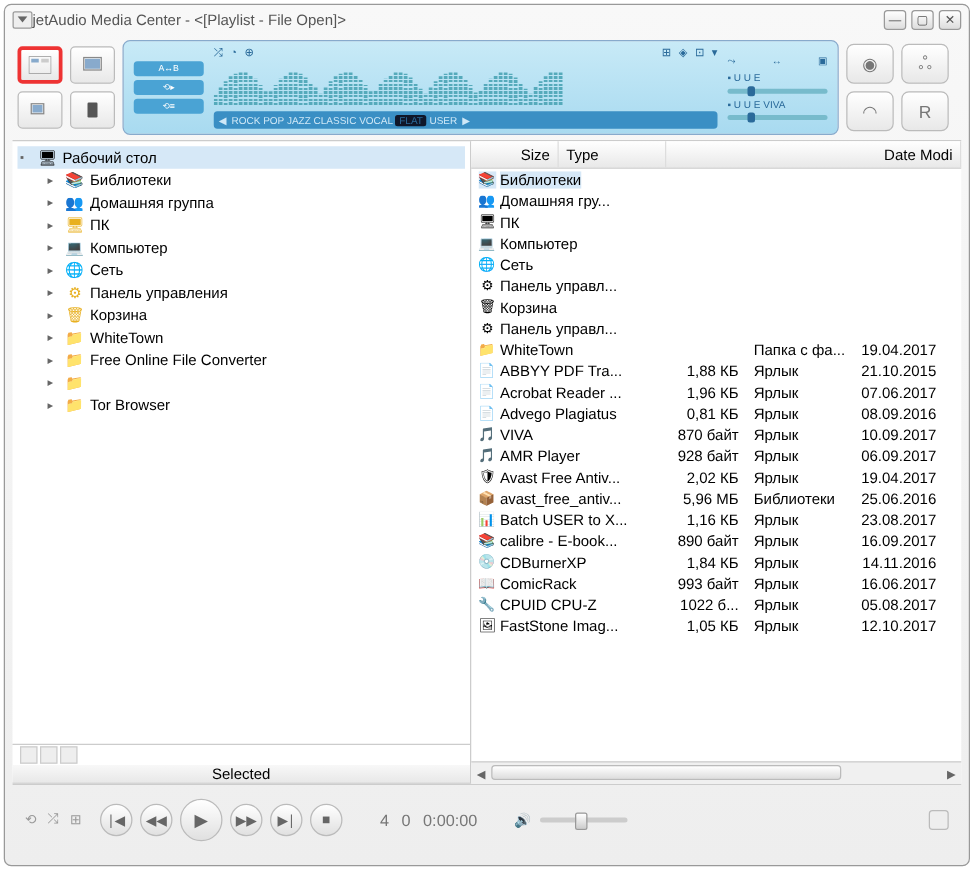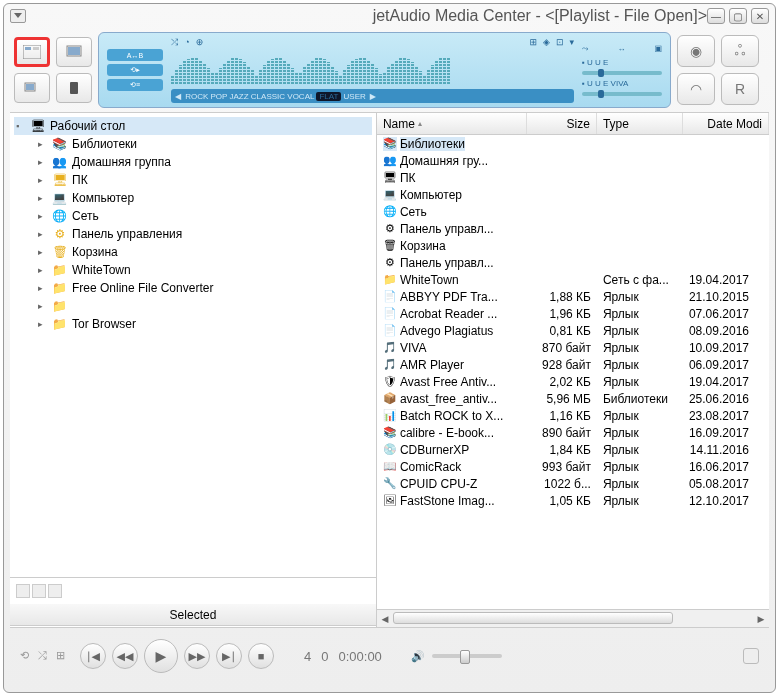--- a/index.html
+++ b/index.html
@@ -1,21 +1,21 @@
 <!DOCTYPE html>
 <html><head>
 <meta charset="utf-8">
 <style>
 * { box-sizing: border-box; margin: 0; padding: 0; }
 body { font-family: Tahoma, Arial, sans-serif; font-size: 11px; background: #fff; width: 779px; height: 696px; overflow: hidden; }
 .window { width: 773px; height: 690px; margin: 3px; border: 1px solid #999; border-radius: 6px; background: linear-gradient(#f8f8f8, #eee); position: relative; }
 .titlebar { height: 24px; display: flex; align-items: center; padding: 0 6px; }
 .titlebar-menu { width: 16px; height: 14px; border: 1px solid #999; background: #eee; border-radius: 2px; display: flex; align-items: center; justify-content: center; cursor: pointer; }
 .titlebar-menu svg { width: 8px; height: 6px; }
-.titlebar-title { flex: 1; text-align: right; color: #555; font-size: 16px; }
+.titlebar-title { flex: 1; text-align: left; color: #555; font-size: 12px; }
 .winbtns { display: flex; gap: 4px; }
 .winbtn { width: 18px; height: 16px; border: 1px solid #999; background: linear-gradient(#fff,#ddd); border-radius: 3px; display: flex; align-items: center; justify-content: center; cursor: pointer; font-size: 10px; color: #555; }
 .toolbar { height: 84px; padding: 6px 10px; display: flex; gap: 6px; align-items: center; }
 .toolbtn-col { display: flex; flex-direction: column; gap: 6px; }
 .toolbtn { width: 36px; height: 30px; border: 1px solid #bbb; border-radius: 4px; background: linear-gradient(#fff,#e8e8e8); display: flex; align-items: center; justify-content: center; cursor: pointer; }
 .toolbtn.highlight { border: 3px solid #e33; }
 .display { flex: 1; height: 76px; background: linear-gradient(#c8eaf7,#a8daf0); border: 1px solid #8ac; border-radius: 6px; padding: 4px 8px; display: flex; }
 .disp-left { width: 56px; display: flex; flex-direction: column; gap: 3px; justify-content: center; }
 .disp-chip { height: 12px; background: #4aa3d4; border-radius: 3px; font-size: 7px; color: #fff; display: flex; align-items: center; justify-content: center; }
 .disp-mid { flex: 1; padding: 0 8px; display: flex; flex-direction: column; justify-content: space-between; }
@@ -35,21 +35,21 @@
 .leftpane { width: 368px; border-right: 1px solid #ccc; display: flex; flex-direction: column; }
 .pane-header { height: 22px; background: linear-gradient(#f8f8f8,#e8e8e8); border-bottom: 1px solid #ccc; display: flex; align-items: center; justify-content: center; font-size: 12px; color: #333; position: relative; }
 .pane-header .sort { position: absolute; right: 6px; font-size: 8px; color: #888; }
 .tree { flex: 1; overflow: auto; padding: 4px; font-size: 12px; }
 .tree-item { display: flex; align-items: center; height: 18px; gap: 4px; cursor: pointer; padding-left: 2px; }
 .tree-item .toggle { width: 10px; font-size: 9px; color: #666; }
 .tree-item .ticon { width: 16px; height: 16px; display: flex; align-items: center; justify-content: center; font-size: 12px; }
 .tree-children { padding-left: 22px; }
 .tree-item.sel { background: #d6e8f7; }
 .folder-icon { color: #e8b020; }
-.selected-pane { height: 50px; border-top: 1px solid #ccc; display: flex; flex-direction: column; }
+.selected-pane { height: 32px; border-top: 1px solid #ccc; display: flex; flex-direction: column; }
 .selected-header { height: 22px; background: linear-gradient(#f8f8f8,#e8e8e8); display: flex; align-items: center; justify-content: center; font-size: 12px; border-bottom: 1px solid #ccc; }
 .selected-toolbar { height: 26px; display: flex; align-items: center; gap: 4px; padding: 0 6px; }
 .sel-icons { display: flex; gap: 2px; }
 .sel-icon { width: 14px; height: 14px; border: 1px solid #ccc; background: #eee; }
 .rightpane { flex: 1; display: flex; flex-direction: column; }
 .list-header { height: 22px; display: flex; background: linear-gradient(#fff,#e8e8e8); border-bottom: 1px solid #ccc; font-size: 12px; }
 .list-header .col { border-right: 1px solid #ddd; padding: 3px 6px; display: flex; align-items: center; gap: 3px; }
 .col-name { width: 150px; }
 .col-size { width: 70px; justify-content: flex-end; }
 .col-type { width: 86px; text-align: right; }
@@ -328,24 +328,20 @@
           </div>
         </div>
         <div class="selected-header">
           <span>Selected</span>
         </div>
       </div>
     </div>
 
     <div class="rightpane">
       <div class="list-header">
-        <div class="col col-name">
-            <span>Name</span>
-            <span style="font-size:8px;color:#888">▴</span>
-          </div>
         <div class="col col-size">Size</div>
         <div class="col col-type">Type</div>
         <div class="col col-date">Date Modi</div>
       </div>
       <div class="list-body" id="file-list">
           <div class="list-row sel">
             <div class="c c-name">
               <span class="ficon">📚</span>
               <span>Библиотеки</span>
             </div>
@@ -415,21 +411,21 @@
             <div class="c c-size"></div>
             <div class="c c-type"></div>
             <div class="c c-date"></div>
           </div>
           <div class="list-row">
             <div class="c c-name">
               <span class="ficon">📁</span>
               <span>WhiteTown</span>
             </div>
             <div class="c c-size"></div>
-            <div class="c c-type">Сеть с фа...</div>
+            <div class="c c-type">Папка с фа...</div>
             <div class="c c-date">19.04.2017</div>
           </div>
           <div class="list-row">
             <div class="c c-name">
               <span class="ficon">📄</span>
               <span>ABBYY PDF Tra...</span>
             </div>
             <div class="c c-size">1,88 КБ</div>
             <div class="c c-type">Ярлык</div>
             <div class="c c-date">21.10.2015</div>
@@ -484,21 +480,21 @@
               <span class="ficon">📦</span>
               <span>avast_free_antiv...</span>
             </div>
             <div class="c c-size">5,96 МБ</div>
             <div class="c c-type">Библиотеки</div>
             <div class="c c-date">25.06.2016</div>
           </div>
           <div class="list-row">
             <div class="c c-name">
               <span class="ficon">📊</span>
-              <span>Batch ROCK to X...</span>
+              <span>Batch USER to X...</span>
             </div>
             <div class="c c-size">1,16 КБ</div>
             <div class="c c-type">Ярлык</div>
             <div class="c c-date">23.08.2017</div>
           </div>
           <div class="list-row">
             <div class="c c-name">
               <span class="ficon">📚</span>
               <span>calibre - E-book...</span>
             </div>

